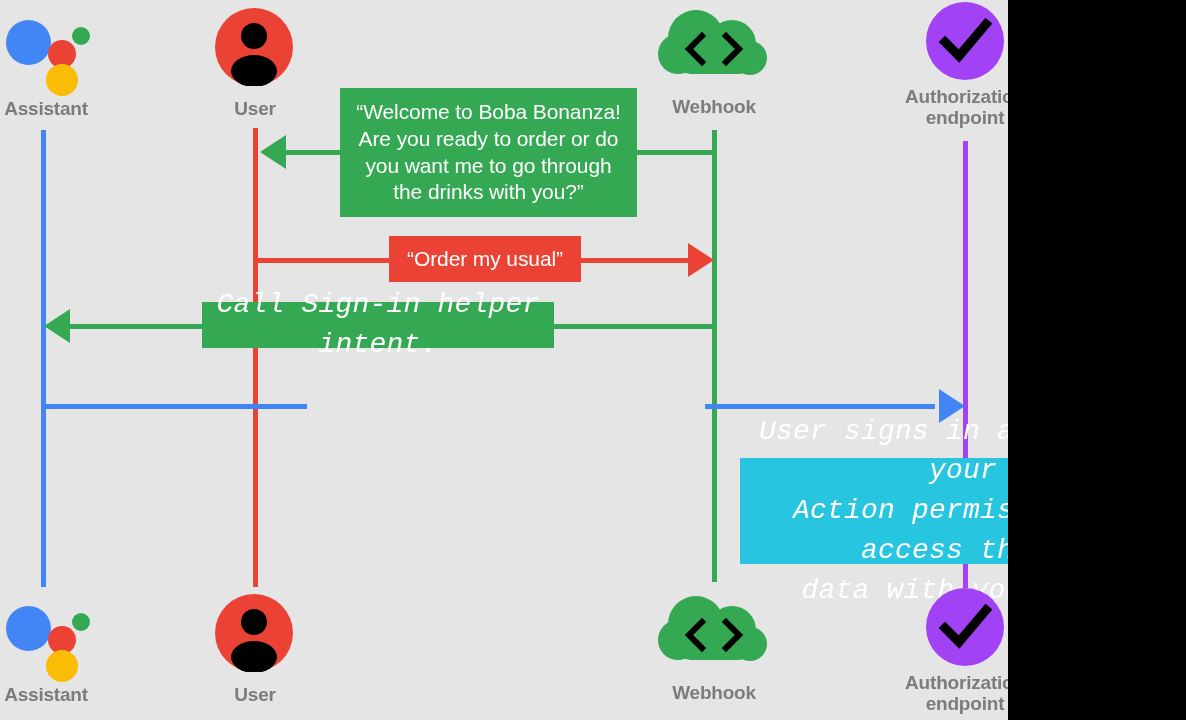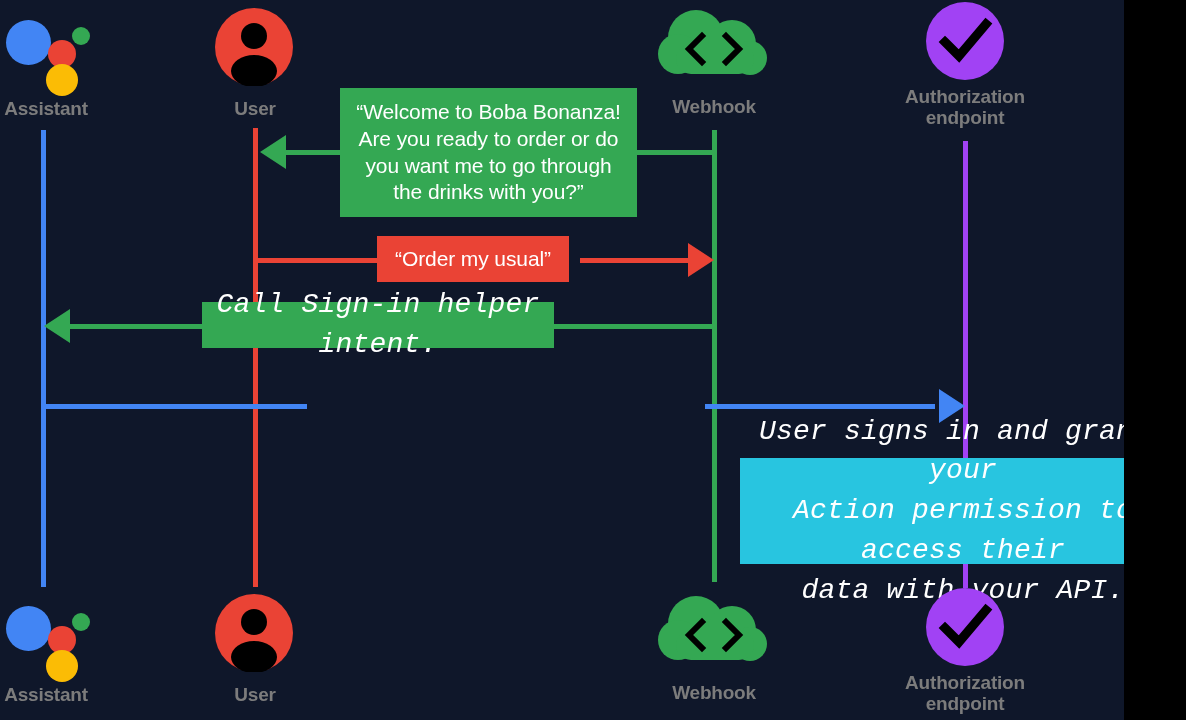--- a/index.html
+++ b/index.html
@@ -5,23 +5,23 @@
   html, body {
     margin: 0;
     padding: 0;
     background: #000000;
   }
   body {
     font-family: "Liberation Sans", sans-serif;
   }
   #canvas {
     position: relative;
-    width: 1124px;
+    width: 1008px;
     height: 720px;
-    background: #0f172a;
+    background: #e5e5e5;
     overflow: hidden;
   }
 
   
   .lifeline {
     position: absolute;
     width: 5px;
     border-radius: 0;
   }
 
@@ -158,21 +158,21 @@
 
   <div class="conn-line" style="left:636px; top:150px; width:78px; background:#34A853;"></div>
   <div class="arrowhead left" style="left:260px; top:135px; color:#34A853;"></div>
   <div class="conn-line" style="left:286px; top:150px; width:56px; background:#34A853;"></div>
   <div class="bubble sans" style="left:340px; top:88px; width:297px; height:129px; background:#34A853; padding:8px 10px;">“Welcome to Boba Bonanza!
 Are you ready to order or do
 you want me to go through
 the drinks with you?”</div>
 
   <div class="conn-line" style="left:255px; top:258px; width:136px; background:#EA4335;"></div>
-  <div class="bubble sans" style="left:377px; top:236px; width:192px; height:46px; background:#EA4335; padding:4px 10px;">“Order my usual”</div>
+  <div class="bubble sans" style="left:389px; top:236px; width:192px; height:46px; background:#EA4335; padding:4px 10px;">“Order my usual”</div>
   <div class="conn-line" style="left:580px; top:258px; width:109px; background:#EA4335;"></div>
   <div class="arrowhead right" style="left:688px; top:243px; color:#EA4335;"></div>
 
   <div class="arrowhead left" style="left:44px; top:309px; color:#34A853;"></div>
   <div class="conn-line" style="left:70px; top:324px; width:136px; background:#34A853;"></div>
   <div class="bubble mono" style="left:202px; top:302px; width:352px; height:46px; background:#34A853; padding:4px 12px;">Call Sign-in helper intent.</div>
   <div class="conn-line" style="left:552px; top:324px; width:162px; background:#34A853;"></div>
 
   <div class="conn-line" style="left:41px; top:404px; width:266px; background:#4285F4;"></div>
   <div class="conn-line" style="left:705px; top:404px; width:230px; background:#4285F4;"></div>

